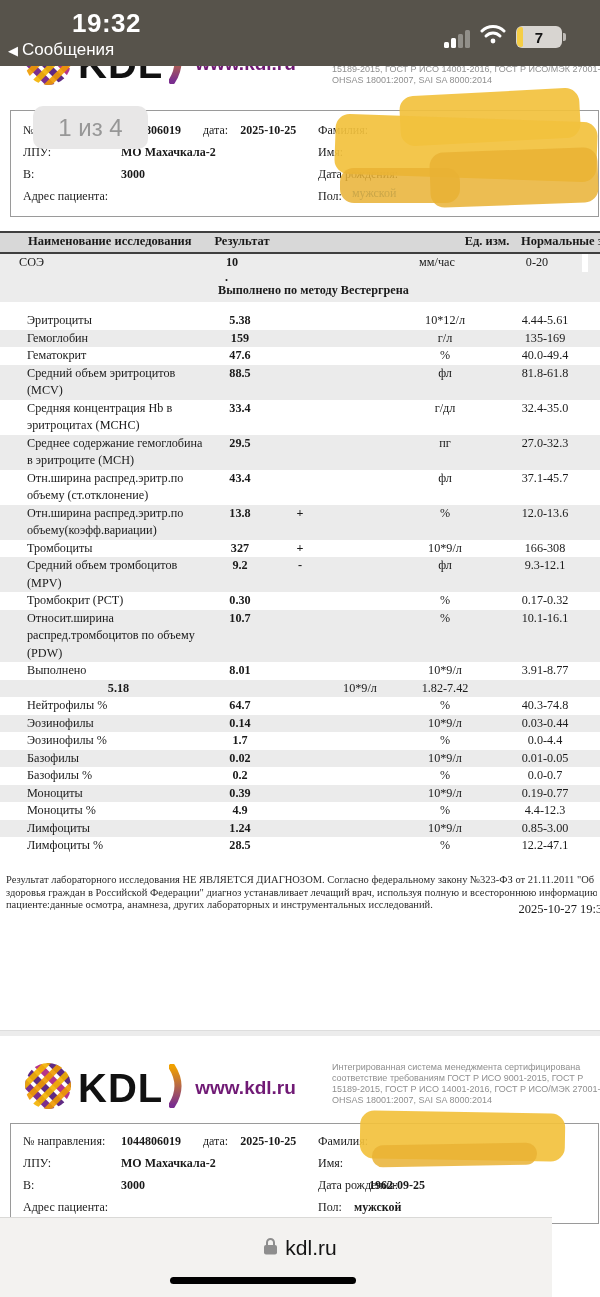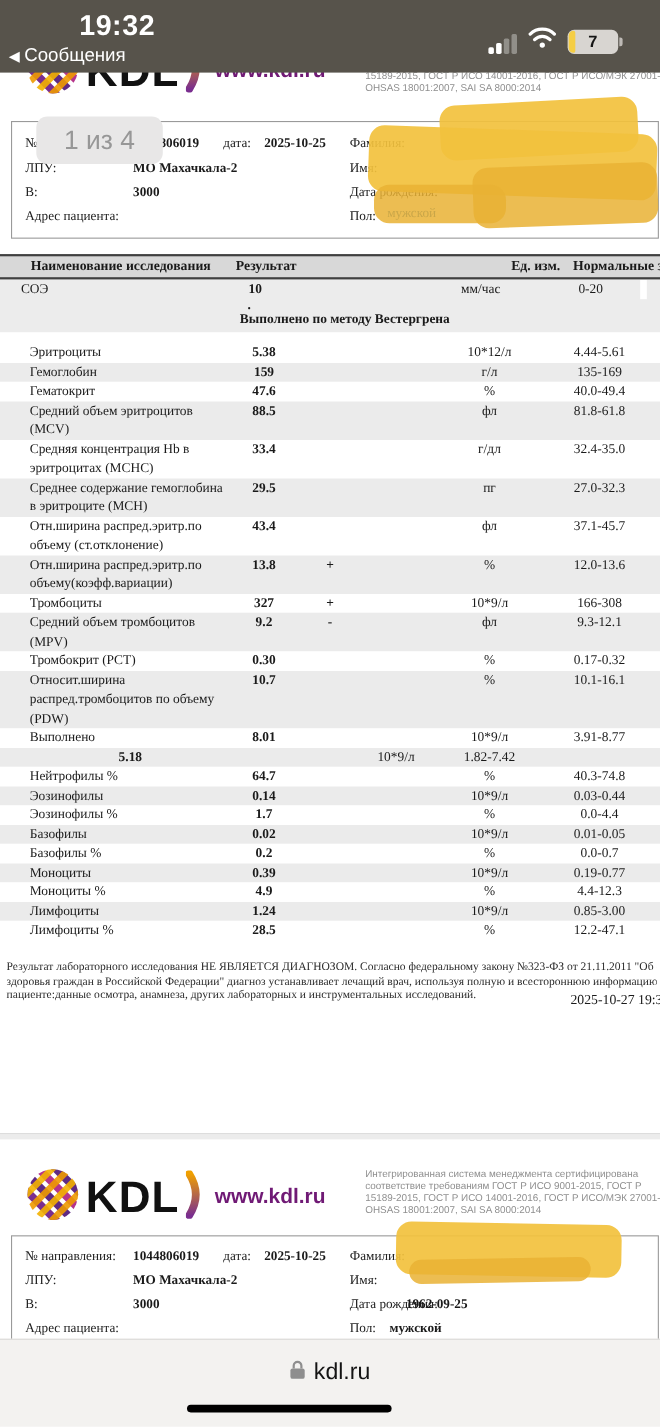--- a/index.html
+++ b/index.html
@@ -68,21 +68,21 @@
 
   
   #pagesep{position:absolute;left:0;top:1030px;width:600px;height:5px;background:#ececec;border-top:1px solid #ddd;}
 
   
   #pgind{position:absolute;left:33px;top:106px;width:115px;height:43px;background:#e8e7e7;border-radius:10px;
          z-index:20;display:flex;align-items:center;justify-content:center;
          font-family:"Liberation Sans",sans-serif;font-size:24px;color:#979797;}
 
   
-  #bottombar{position:absolute;left:0;top:1217px;width:600px;height:80px;background:#f3f2f0;border-top:1px solid #dad9d7;z-index:40;}
+  #bottombar{position:absolute;left:0;top:1217px;width:552px;height:80px;background:#f3f2f0;border-top:1px solid #dad9d7;z-index:40;}
   #urlrow{position:absolute;left:0;top:18px;width:600px;display:flex;align-items:center;justify-content:center;gap:7px;
           font-family:"Liberation Sans",sans-serif;font-size:21px;color:#141414;}
   #homebar{position:absolute;left:170px;top:59px;width:186px;height:7px;background:#000;border-radius:4px;}
 </style>
 </head>
 <body>
 
 <div class="abs" style="left:0;top:0;width:600px;height:1030px;">
 
   <div class="abs kdl-logo" style="left:24px;top:38px;">

